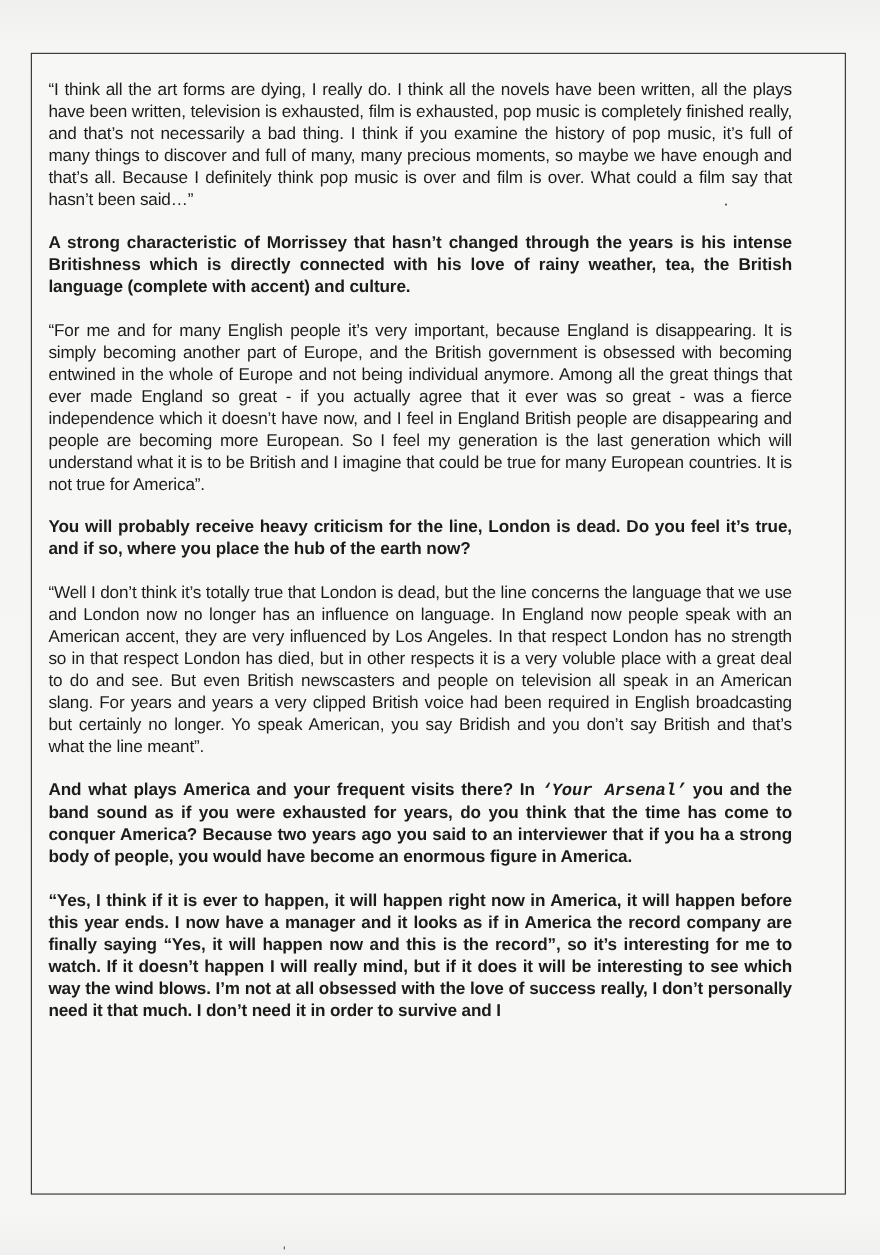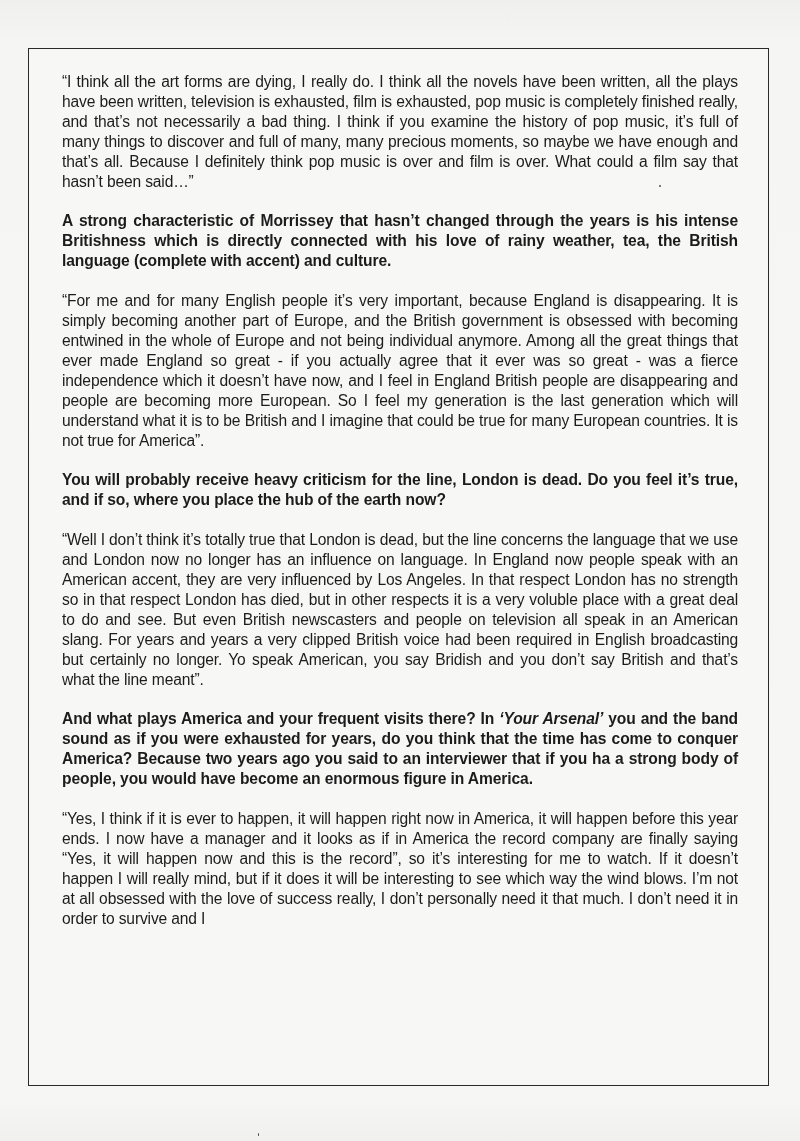--- a/index.html
+++ b/index.html
@@ -18,31 +18,31 @@
   .box {
     position: absolute;
     left: 28px; top: 48px;
     width: 741px; height: 1038px;
     border: 1.6px solid #2a2a2a;
     background: #f7f7f6;
     box-sizing: border-box;
   }
   .content {
     position: absolute;
-    left: 62px; top: 72px;
+    left: 44px; top: 72px;
     width: 676px;
     font-size: 15.6px;
     line-height: 19.9px;
     text-align: justify;
     letter-spacing: -0.15px;
   }
   .content p { margin: 0 0 20px 0; }
   .content p.q { font-weight: bold; letter-spacing: -0.1px; }
-  .content p.last { margin-bottom: 16px; }
-  em { font-style: italic; }
+  .content p.last { margin-bottom: 16px; font-weight: bold; }
+  em { font-style: italic; font-family: Liberation Mono, monospace; }
   .speck { position: absolute; width: 2px; height: 2px; background: #555; border-radius: 1px; }
 </style>
 </head>
 <body>
 
 <div class="page-shade"></div>
 
 <div class="box"></div>
 
 <div class="content">

